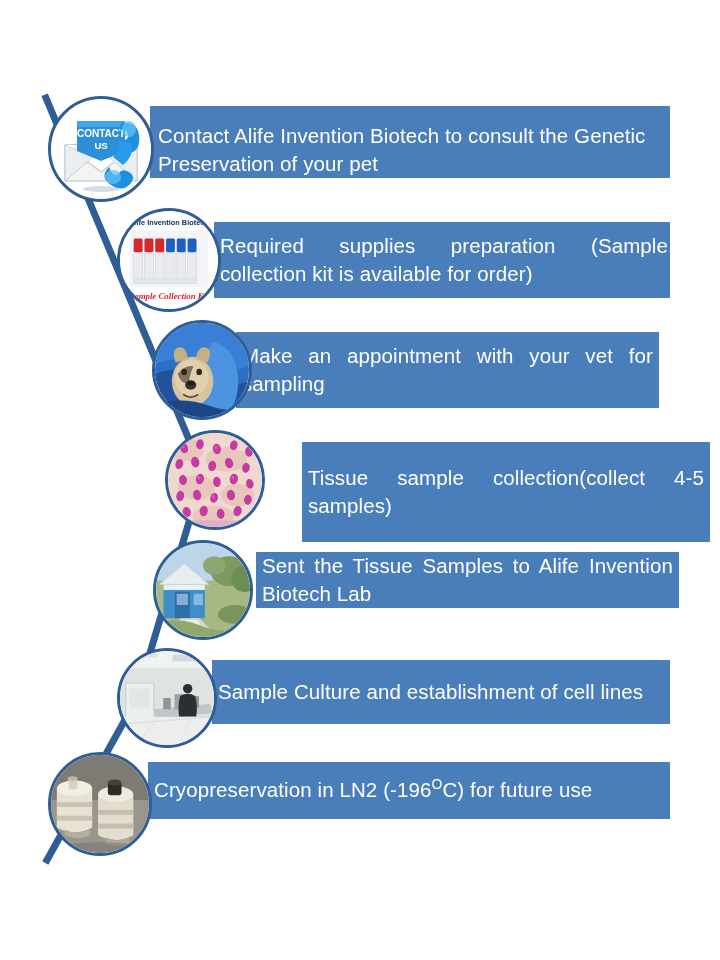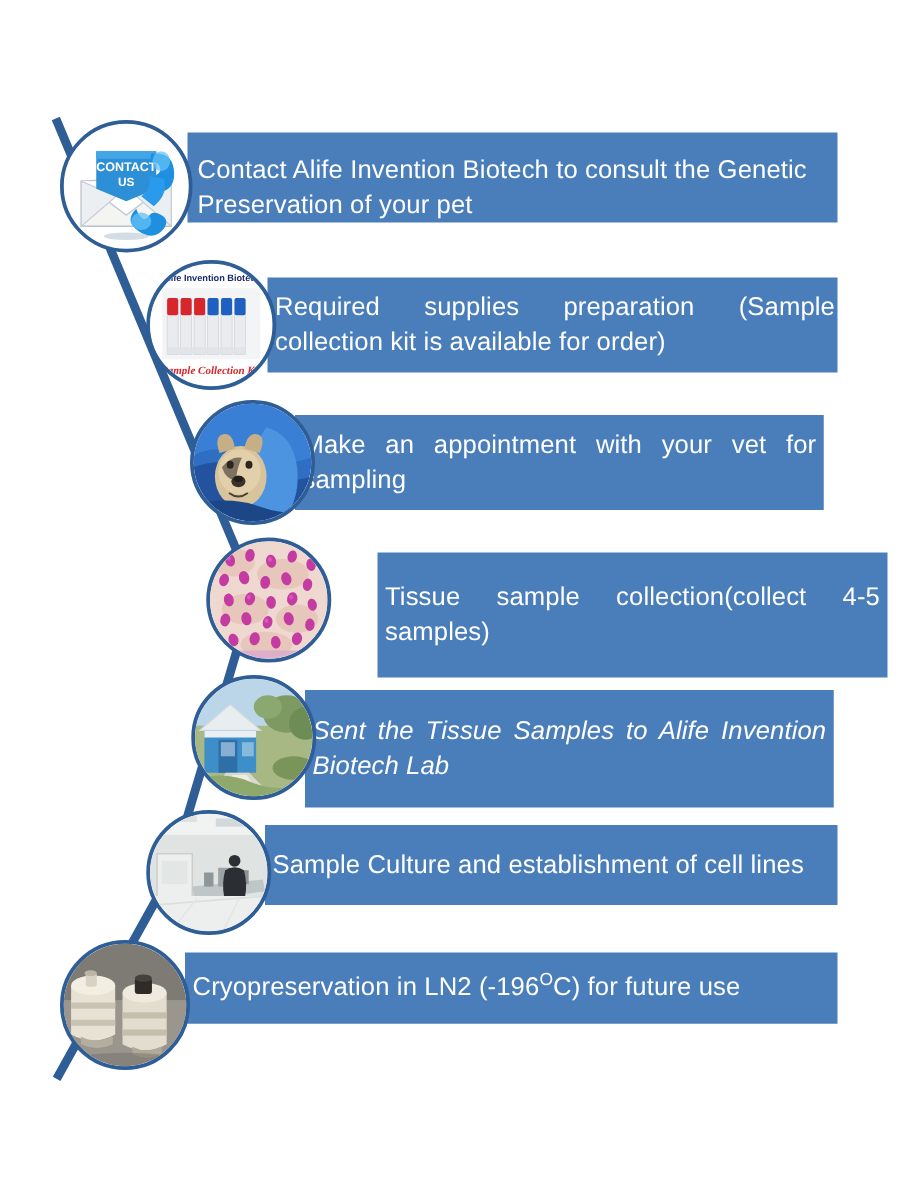--- a/index.html
+++ b/index.html
@@ -238,21 +238,21 @@
             <ellipse cx="69" cy="47.5" rx="1.6" ry="2"></ellipse>
             <ellipse cx="48" cy="67.5" rx="1.6" ry="2"></ellipse>
           </g>
           <rect x="0" y="93" width="100" height="7" fill="#D9A8CE" opacity=".8"></rect>
         </svg>
       </div>
     </div>
   </div>
 
   <div class="step">
-    <div class="step-bar just" style="left:244px; top:552px; width:423px; height:94px; padding:5px 6px 5px 6px;font-style:italic;">
+    <div class="step-bar just" style="left:256px; top:552px; width:423px; height:56px; padding:5px 6px 5px 6px;">
       <span class="step-text">Sent the Tissue Samples to Alife Invention Biotech Lab</span>
     </div>
     <div class="step-circle" style="left:153px; top:540px; width:100px; height:100px;">
       <div class="circle-art">
         <svg viewBox="0 0 100 100">
           <rect x="0" y="0" width="100" height="44" fill="#BBD6E8"></rect>
           <rect x="0" y="40" width="100" height="60" fill="#A7B884"></rect>
 
           <ellipse cx="78" cy="30" rx="20" ry="16" fill="#7E9A62"></ellipse>
           <ellipse cx="94" cy="38" rx="14" ry="14" fill="#6E8C55"></ellipse>

